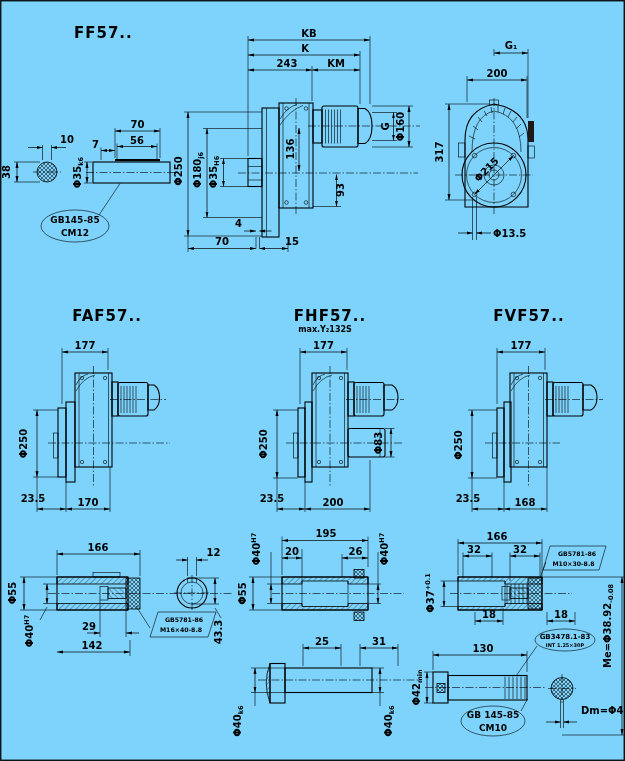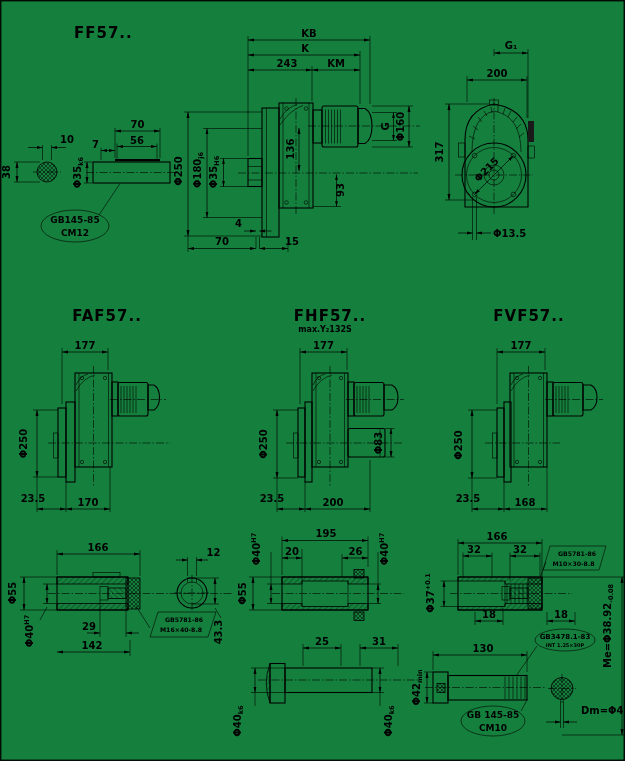--- a/index.html
+++ b/index.html
@@ -1,16 +1,16 @@
 <!DOCTYPE html>
 <html><head>
 <meta charset="utf-8">
 <style>
   html,body{margin:0;padding:0;background:#fff}
-  .page{position:relative;width:625px;height:761px;background:#15803d;overflow:hidden}
+  .page{position:relative;width:625px;height:761px;background:#7dd3fc;overflow:hidden}
   svg text{font-family:"DejaVu Sans","Liberation Sans",sans-serif;font-weight:bold;fill:#000;text-anchor:middle}
   .t15{font-size:15px;letter-spacing:1px}
   .t10{font-size:10px}
   .t9{font-size:9px}
   .t8{font-size:8px}
   .t7{font-size:7px}
   .t6{font-size:6.2px}
   .t5{font-size:5px}
   .tas{text-anchor:start}
   .tae{text-anchor:end}

